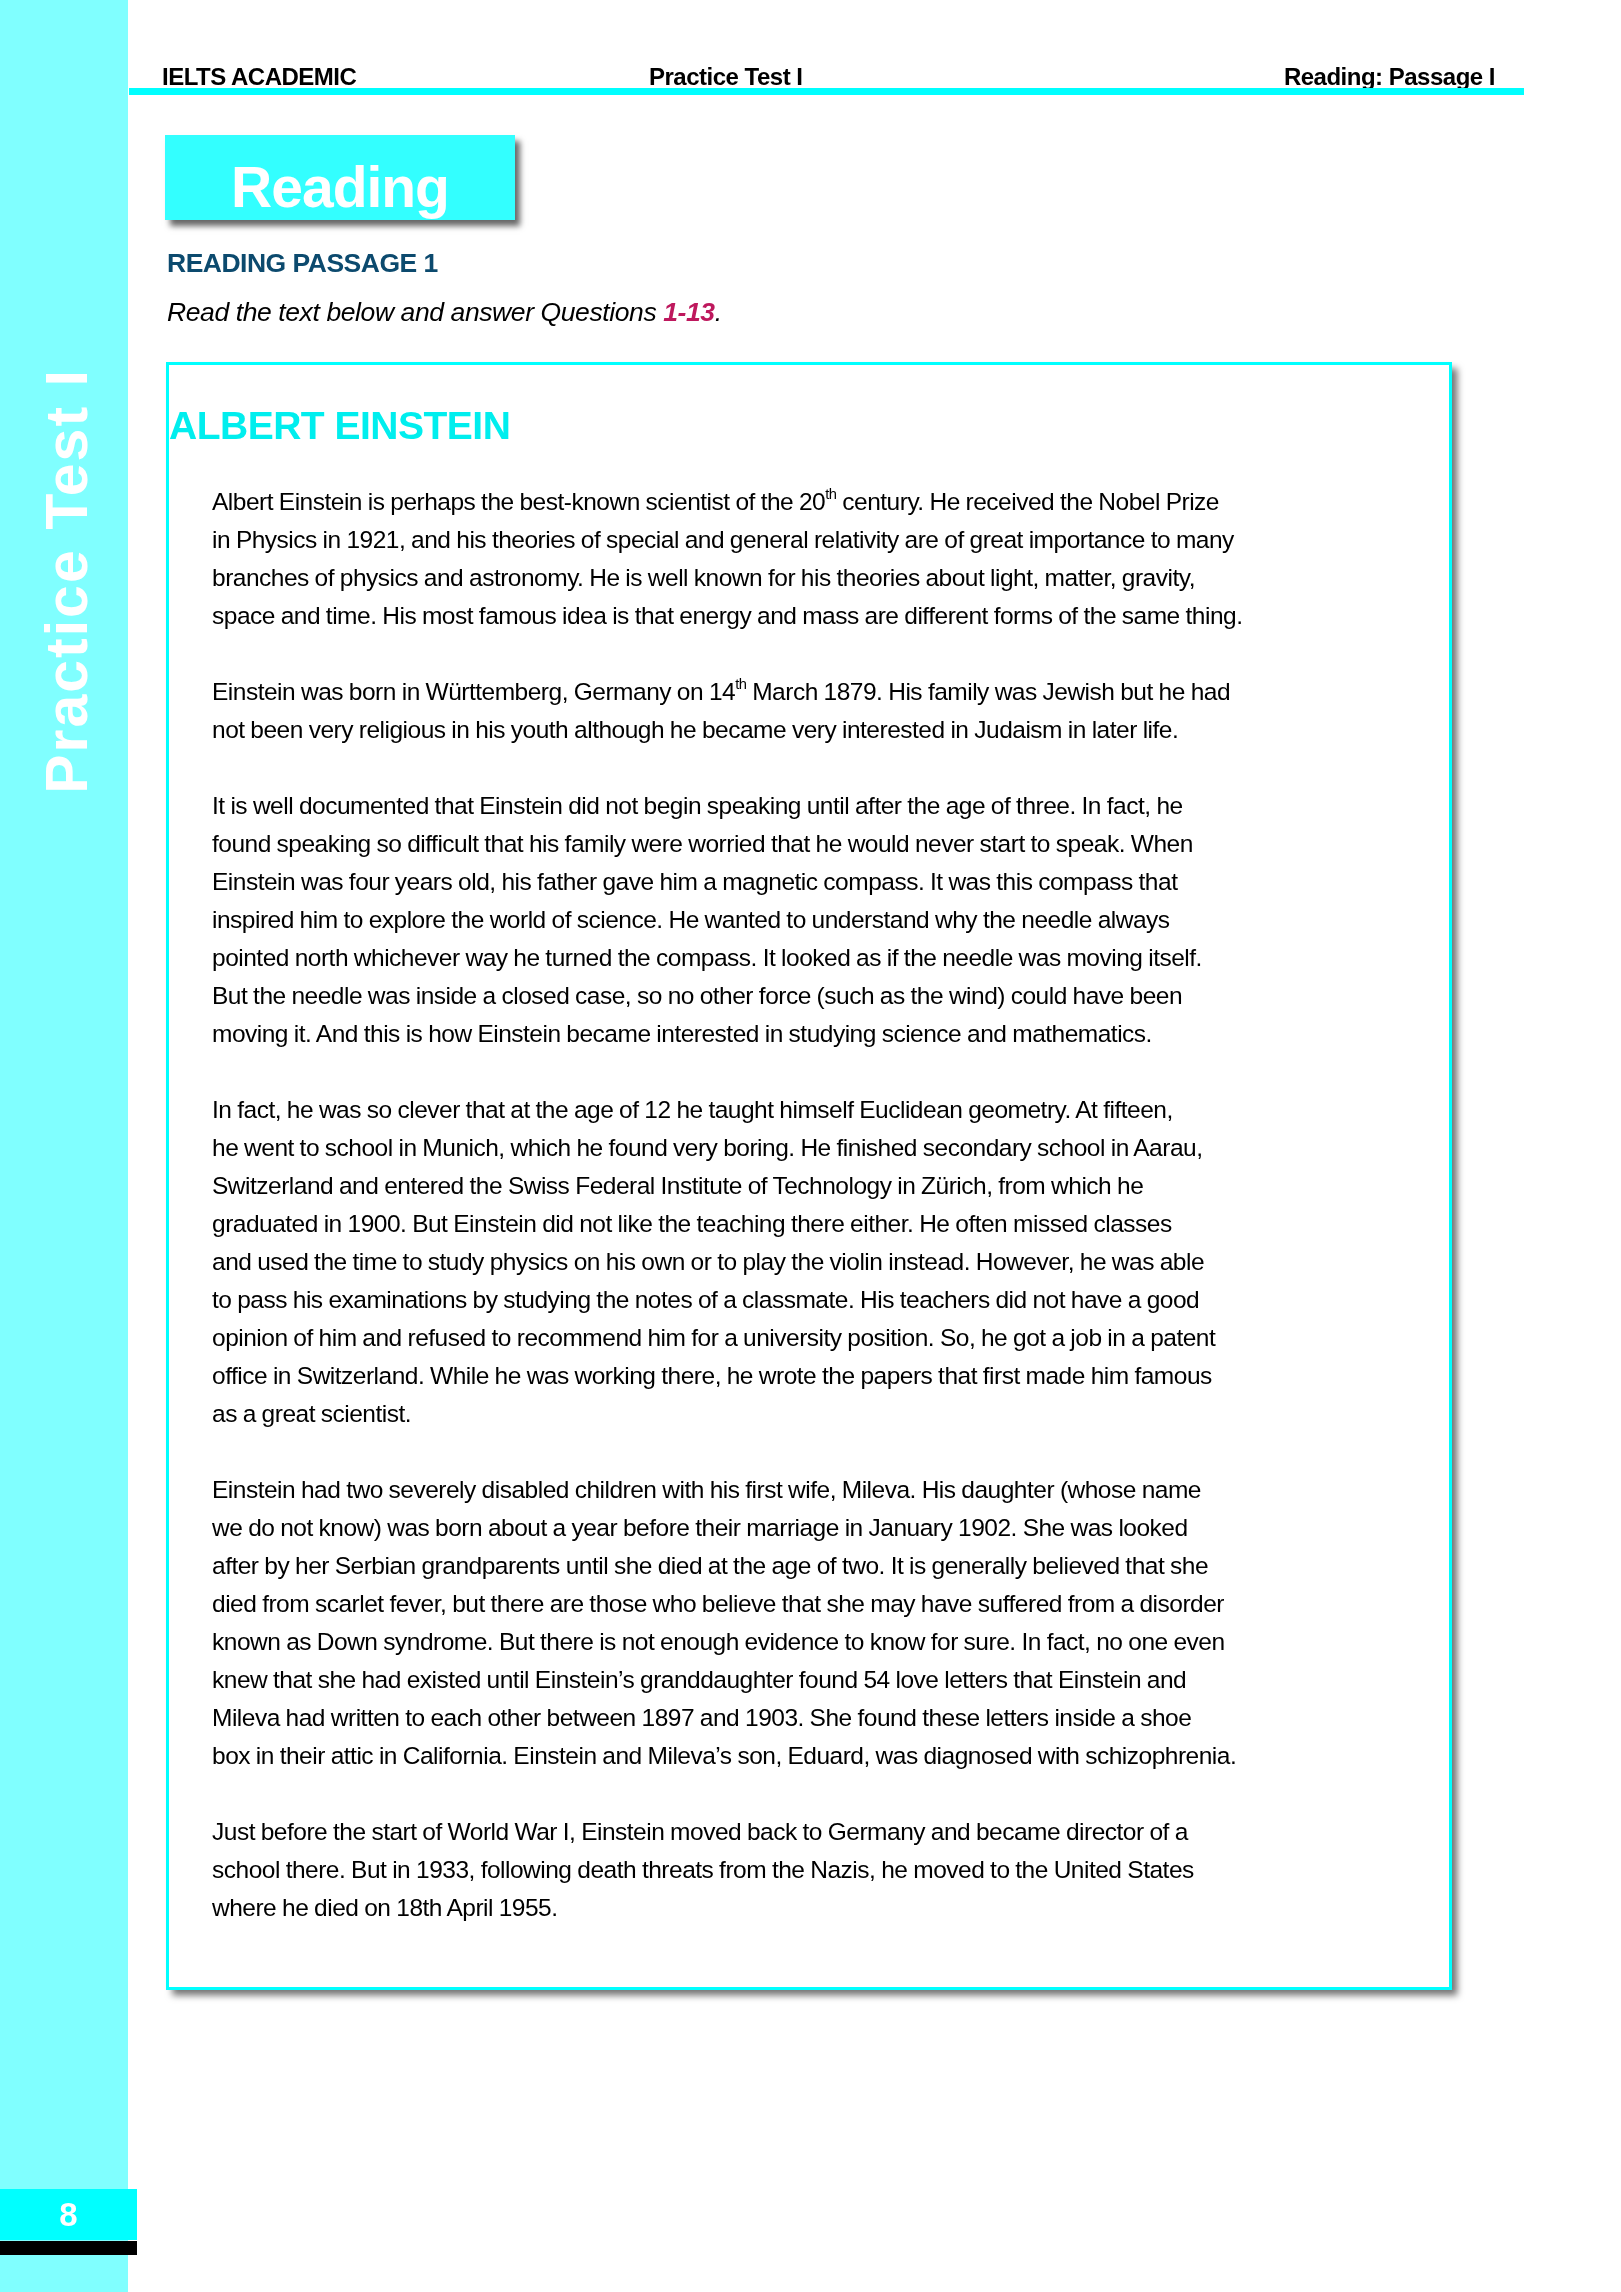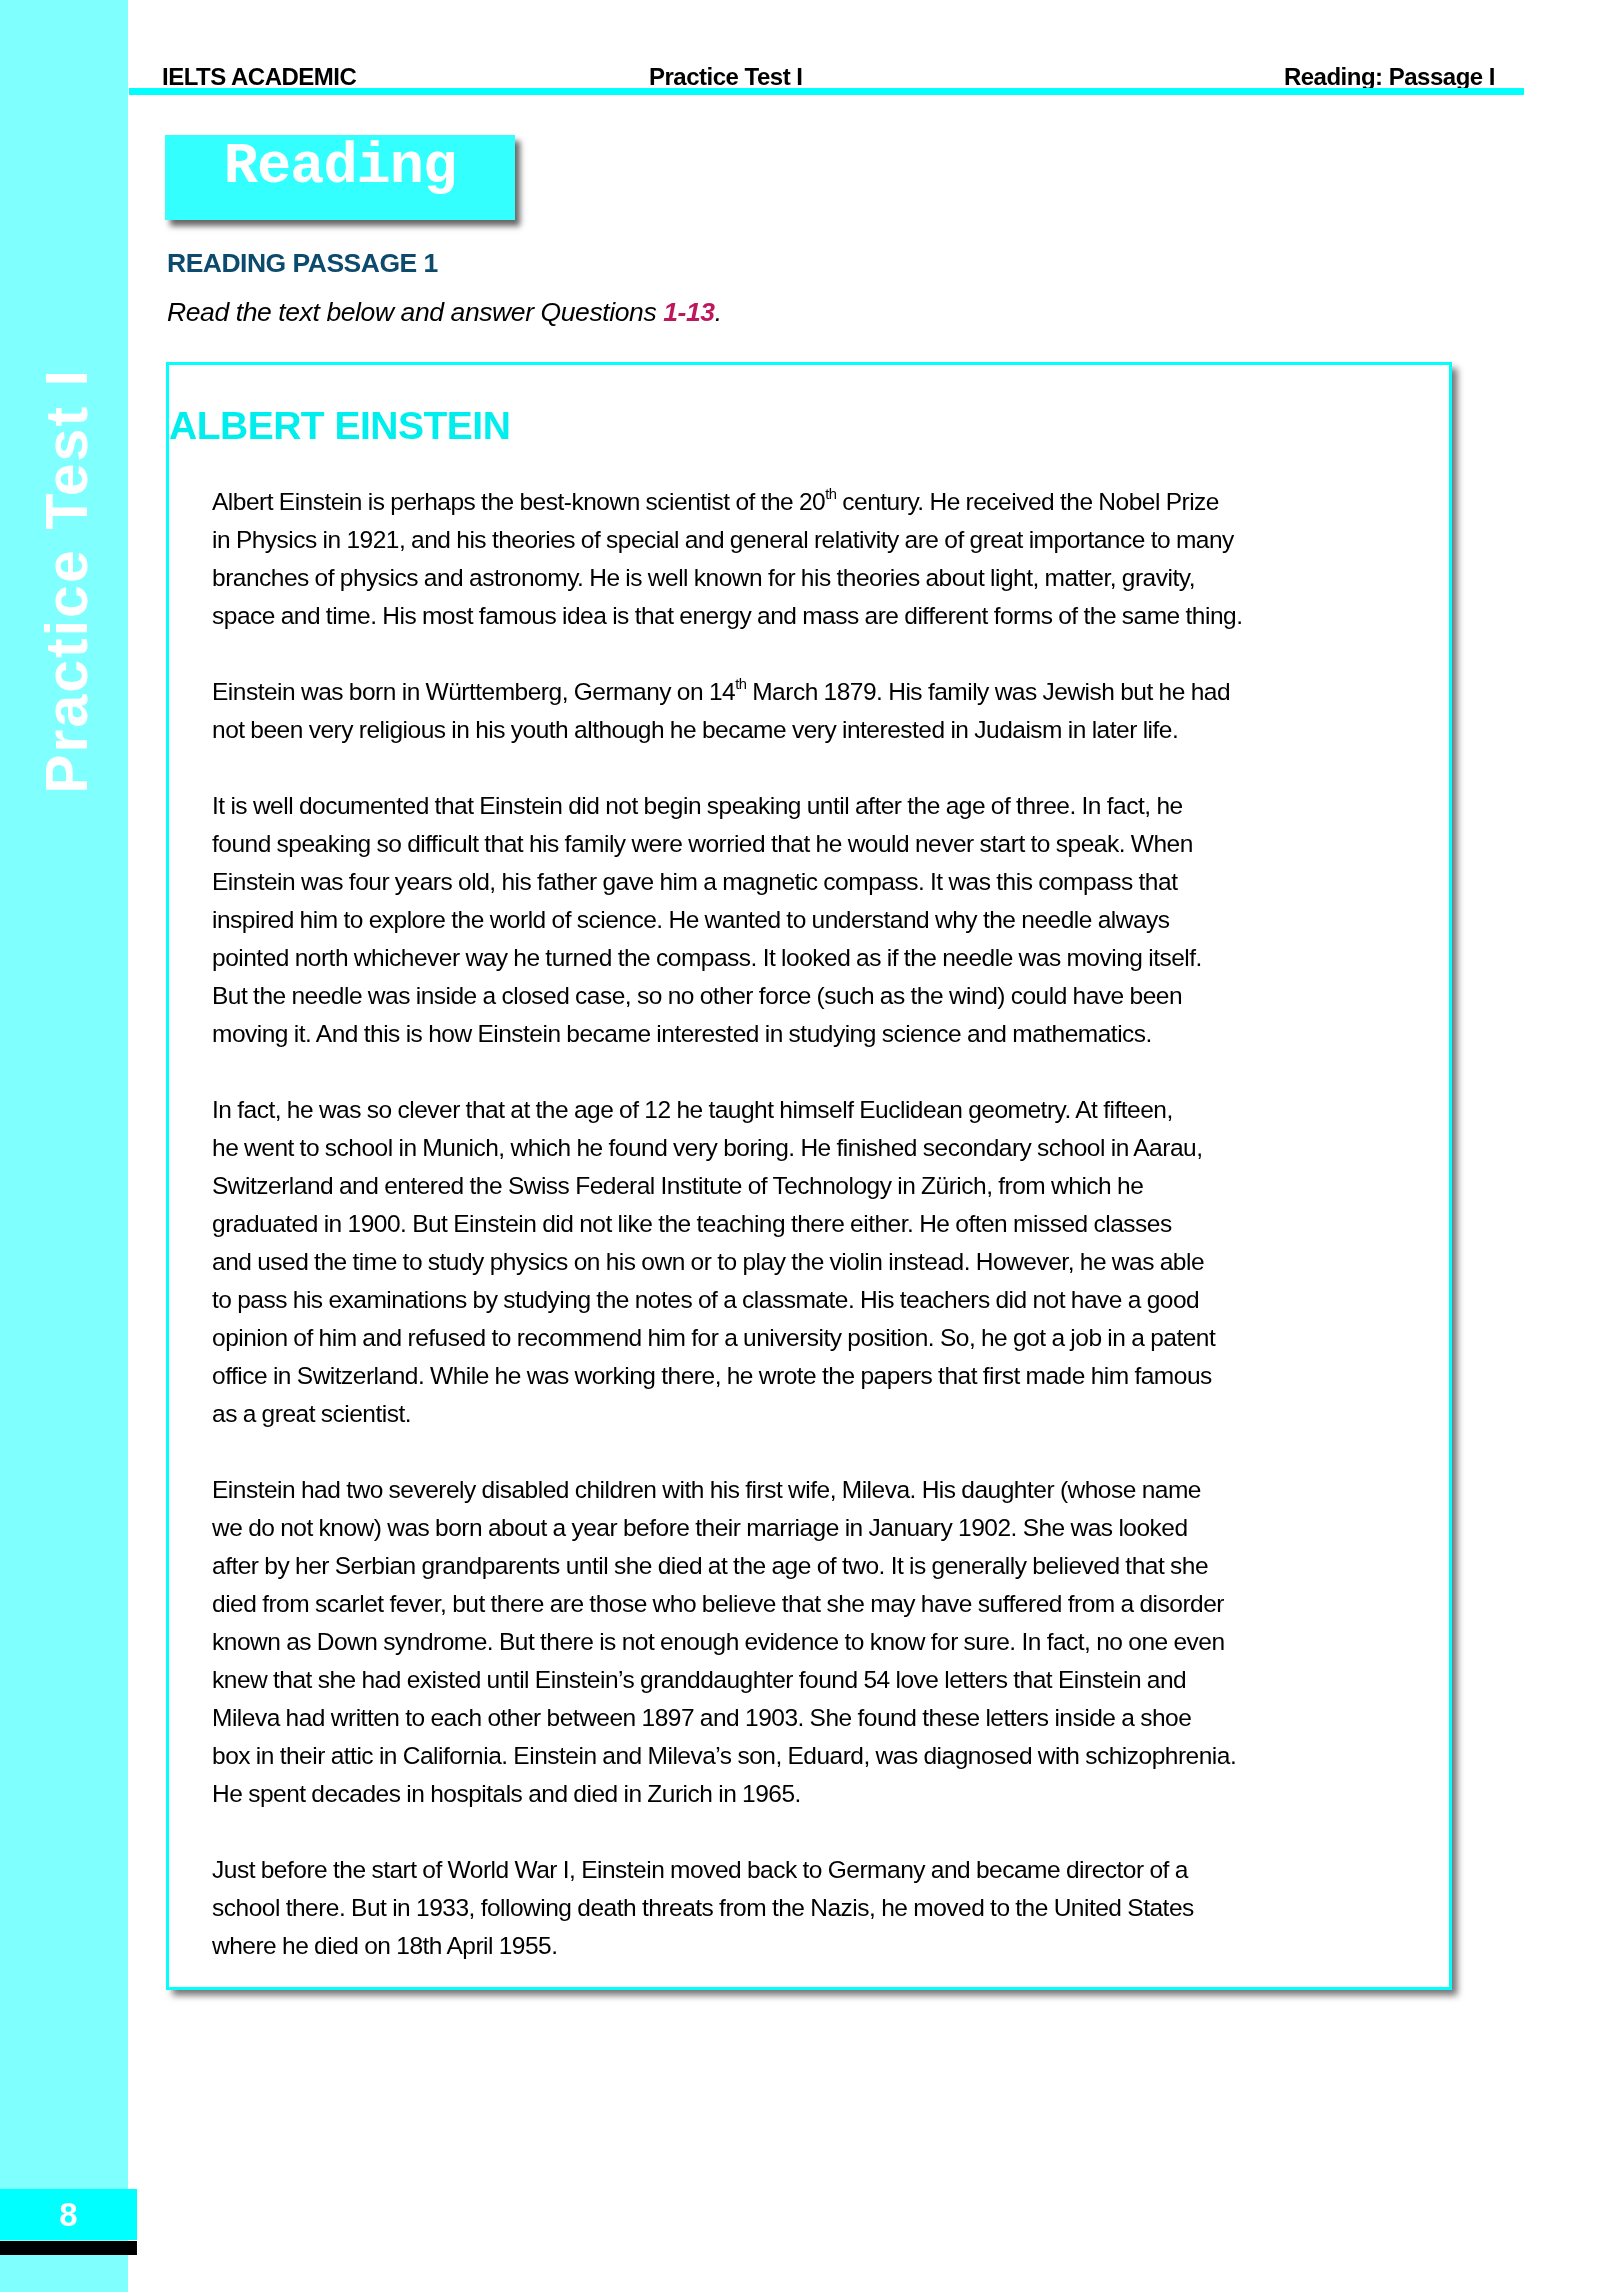--- a/index.html
+++ b/index.html
@@ -26,21 +26,21 @@
   .header { position: absolute; left: 129px; top: 39px; width: 1395px; height: 49px; }
   .header .h { position: absolute; top: 24px; font-weight: bold; font-size: 24px; letter-spacing: -0.5px; }
   .h-left { left: 33px; }
   .h-mid { left: 520px; }
   .h-right { right: 29px; }
   .header-rule { position: absolute; left: 129px; top: 88px; width: 1395px; height: 6.9px; background: #00ffff; }
 
   .reading-tab {
     position: absolute; left: 165px; top: 135px; width: 350px; height: 85px;
     background: #33ffff; box-shadow: 4.9px 5.9px 5.9px rgba(0,0,0,0.6);
-    display: flex; align-items: flex-start; justify-content: center; font-family: Liberation Mono, monospace;
+    display: flex; align-items: flex-end; justify-content: center;
   }
   .reading-tab span { color: #fff; font-weight: bold; font-size: 57px; letter-spacing: -1px; }
 
   .passage-label { position: absolute; left: 167px; top: 248px; color: #0c4a6e; font-weight: bold; font-size: 26.5px; letter-spacing: -0.5px; }
   .instruction { position: absolute; left: 167px; top: 297px; font-style: italic; font-size: 26.5px; letter-spacing: -0.4px; }
   .instruction .q { color: #be185d; font-weight: bold; }
 
   .passage-box {
     position: absolute; left: 166px; top: 362px; width: 1280px; height: 1622px;
     border: 3.9px solid #00ffff; background: #fff;
@@ -117,21 +117,20 @@
       </div>
       <div class="para">
         <span class="line"><span>Einstein had two severely disabled children with his first wife, Mileva. His daughter (whose name</span></span>
         <span class="line"><span>we do not know) was born about a year before their marriage in January 1902. She was looked</span></span>
         <span class="line"><span>after by her Serbian grandparents until she died at the age of two. It is generally believed that she</span></span>
         <span class="line"><span>died from scarlet fever, but there are those who believe that she may have suffered from a disorder</span></span>
         <span class="line"><span>known as Down syndrome. But there is not enough evidence to know for sure. In fact, no one even</span></span>
         <span class="line"><span>knew that she had existed until Einstein’s granddaughter found 54 love letters that Einstein and</span></span>
         <span class="line"><span>Mileva had written to each other between 1897 and 1903. She found these letters inside a shoe</span></span>
         <span class="line"><span>box in their attic in California. Einstein and Mileva’s son, Eduard, was diagnosed with schizophrenia.</span></span>
-        <span class="line"><span>He spent decades in hospitals and died in Zurich in 1965.</span></span>
       </div>
       <div class="para">
         <span class="line"><span>Just before the start of World War I, Einstein moved back to Germany and became director of a</span></span>
         <span class="line"><span>school there. But in 1933, following death threats from the Nazis, he moved to the United States</span></span>
         <span class="line"><span>where he died on 18th April 1955.</span></span>
       </div>
     </div>
 </div>
 
 

